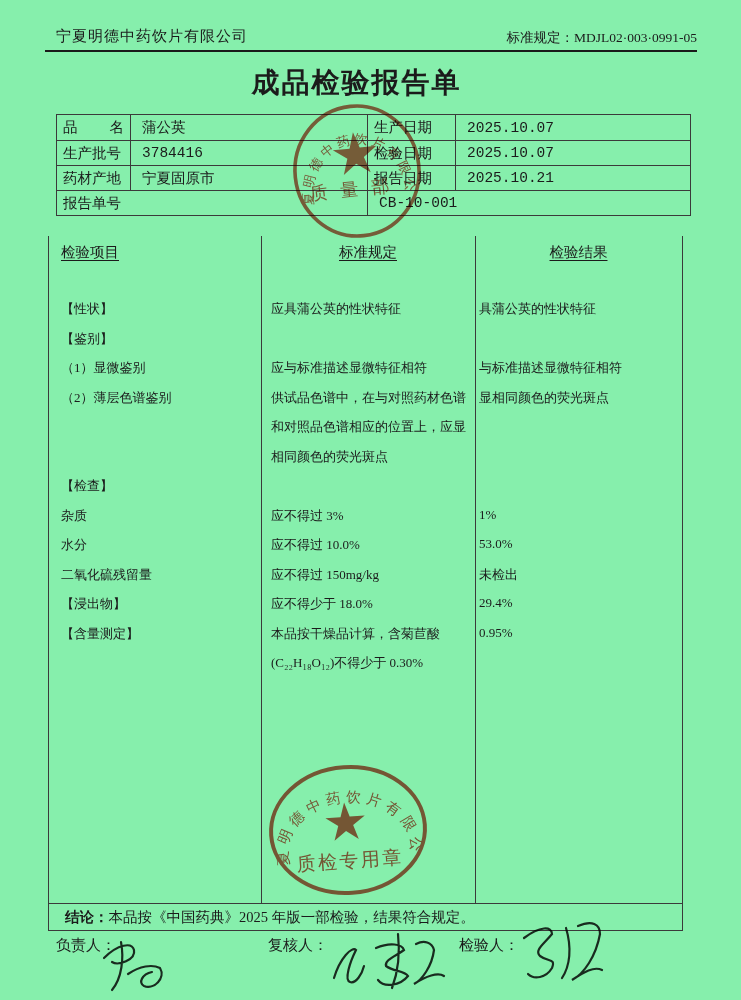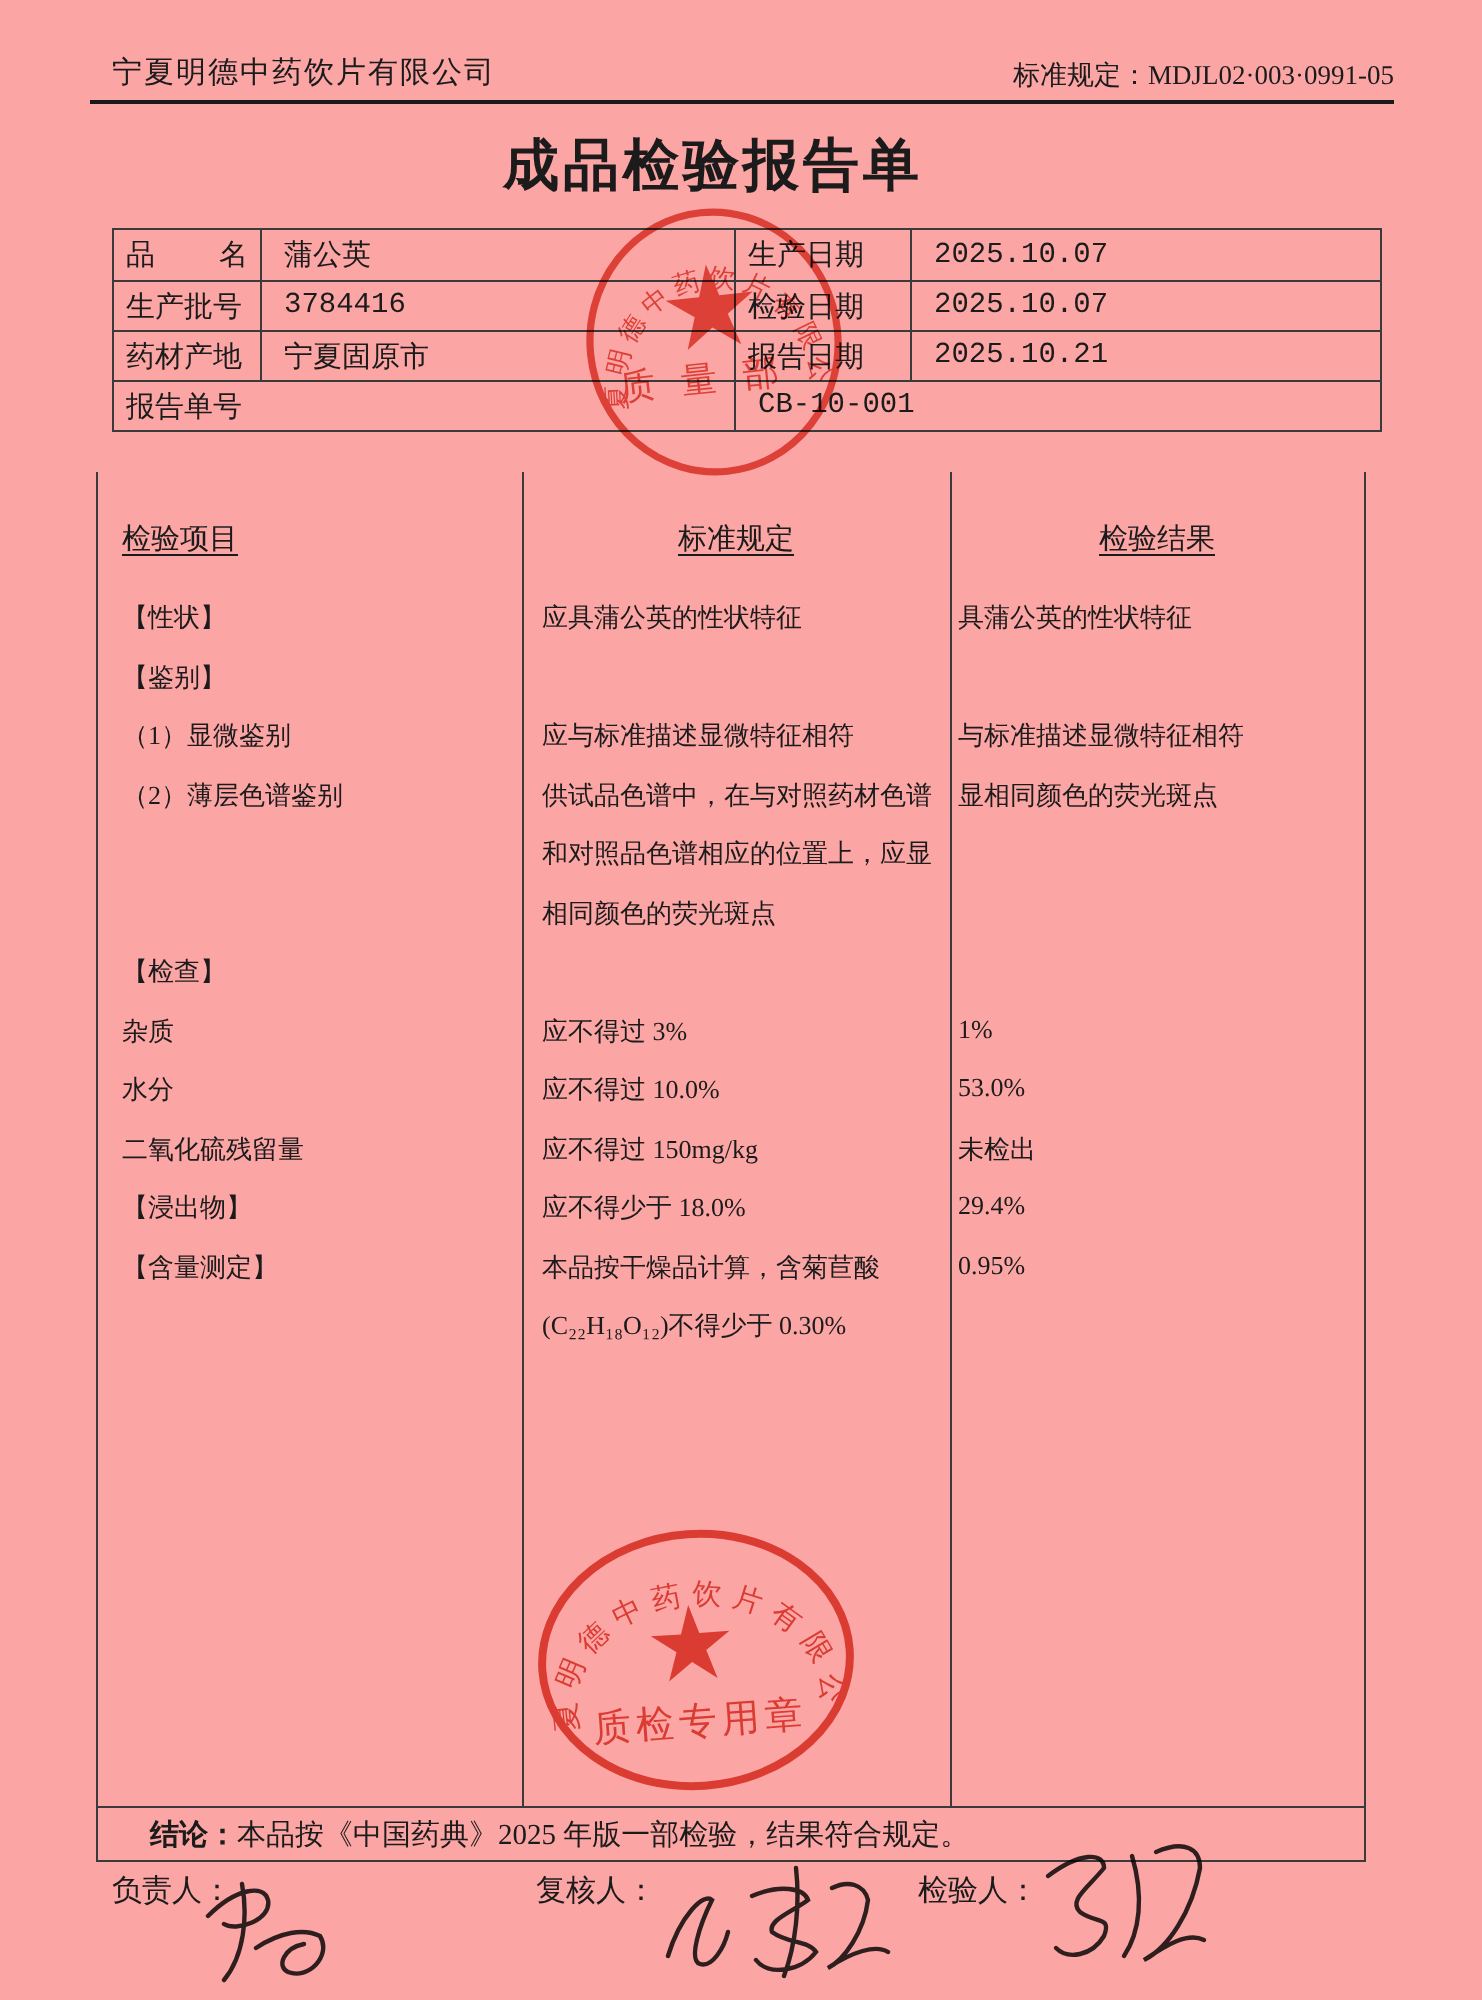--- a/index.html
+++ b/index.html
@@ -1,16 +1,16 @@
 <!DOCTYPE html>
 <html><head>
 <meta charset="utf-8">
 <style>
   html,body{margin:0;padding:0;background:#ffffff;}
-  .page{position:relative;width:741px;height:1000px;background:#fca5a5;overflow:hidden;
+  .page{position:relative;width:741px;height:1000px;background:#86efac;overflow:hidden;
         font-family:"Liberation Serif","DejaVu Serif",serif;color:#1b1b1b;}
   .abs{position:absolute;}
   
   .company{left:56px;top:27px;font-size:15px;letter-spacing:1px;}
   .doccode{right:44px;top:29px;font-size:13.5px;}
   .rule{left:45px;top:50px;width:652px;height:2.4px;background:#1a1a1a;}
   .title{left:0;top:64px;width:713px;text-align:center;font-size:28px;font-weight:bold;letter-spacing:2px;}
   
   .info{left:56px;top:114px;width:635px;height:102px;box-sizing:border-box;border:1.5px solid #3a3a3a;
         display:grid;grid-template-columns:73px 237px 88px 1fr;grid-template-rows:repeat(4,1fr);font-family:Liberation Mono, monospace;}
@@ -20,29 +20,29 @@
   .cell.nt{border-top:none;}
   .cell.val{padding-left:11px;}
   .spread{display:block;width:100%;text-align:justify;text-align-last:justify;}
   .span12{grid-column:1/3;}
   .span34{grid-column:3/5;}
   
   .items{left:48px;top:236px;width:635px;height:667px;box-sizing:border-box;
          border-left:1.4px solid #3a3a3a;border-right:1.4px solid #3a3a3a;}
   .vline{position:absolute;top:0;bottom:0;width:1.4px;background:#3a3a3a;}
   .v1{left:212px;} .v2{left:426px;}
-  .ithead{position:absolute;top:7px;font-size:14.5px;margin-top:17px;}
+  .ithead{position:absolute;top:7px;font-size:14.5px;}
   .h1{left:12px;} .h2{left:212px;width:214px;text-align:center;} .h3{left:426px;width:207px;text-align:center;}
   .ithead span{text-decoration:underline;text-underline-offset:3px;}
   .ln{position:absolute;left:0;right:0;height:22px;font-size:13px;white-space:nowrap;}
   .ln span{position:absolute;}
   .i1{left:12px;} .i2{left:222px;} .i3{left:430px;}
   
   .concl{left:48px;top:903px;width:635px;height:28px;box-sizing:border-box;border:1.5px solid #3a3a3a;
-         display:flex;align-items:center;padding-left:26px;font-size:14.5px;white-space:nowrap;}
+         display:flex;align-items:center;padding-left:16px;font-size:14.5px;white-space:nowrap;}
   .concl b{font-weight:bold;}
   
   .sig-label{top:936px;font-size:15px;}
   .sl1{left:56px;} .sl2{left:268px;} .sl3{left:459px;}
   
   .overlay{position:absolute;left:0;top:0;width:741px;height:1000px;pointer-events:none;}
   .stampink{mix-blend-mode:multiply;}
 </style>
 </head>
 <body>

